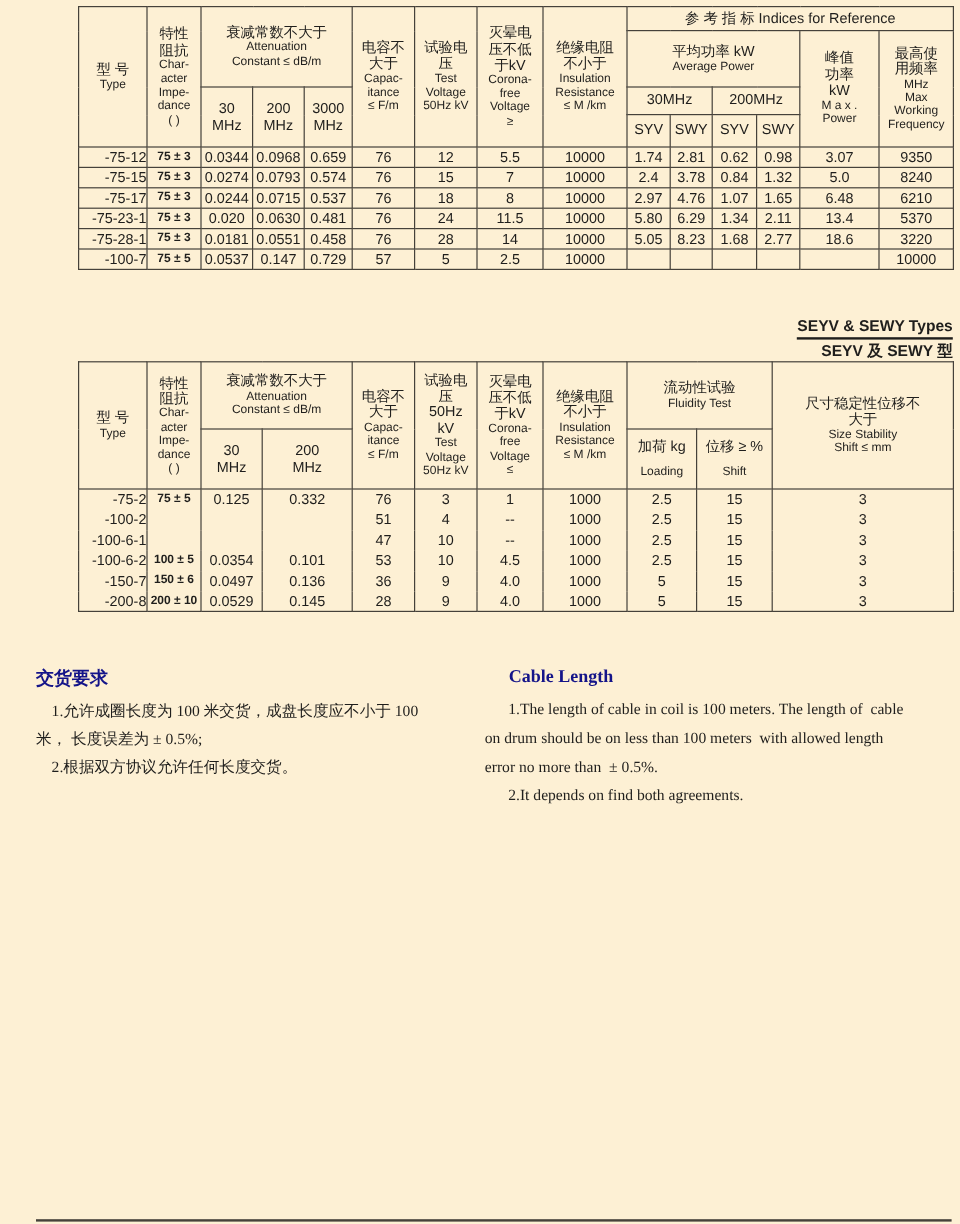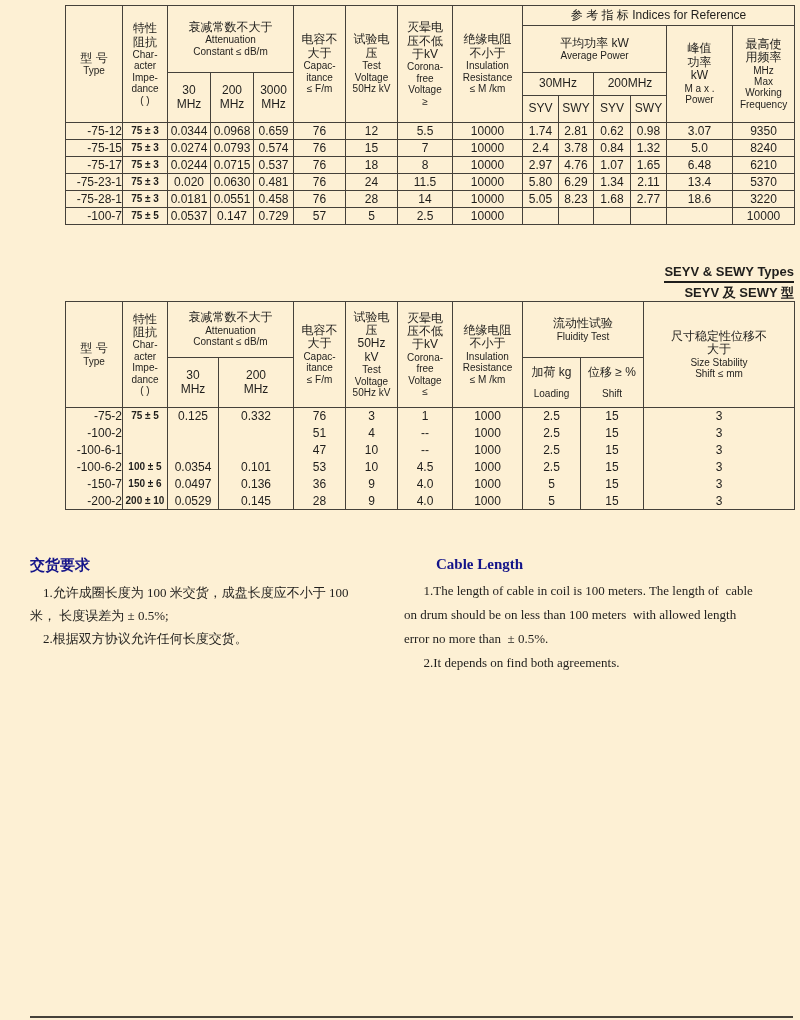--- a/index.html
+++ b/index.html
@@ -53,21 +53,21 @@
   }
   .caption .underlined{display:inline-block;border-bottom:2px solid var(--text,#1f1e1c);padding-bottom:0px;}
   .note{position:absolute;font-size:13px;font-family:Liberation Serif, serif;}
   .note-zh{left:30px;top:556px;width:372px;}
   .note-en{left:404px;top:556px;width:382px;}
   .note h3{
     margin:0 0 6px 0;
     font-size:15px;
     color:var(--heading,#141489);
   }
-  .note-en h3{margin-left:32px;}
+  .note-en h3{margin-left:20px;}
   .note .body{white-space:pre-wrap;line-height:23px;}
   .note-en .body{line-height:24px;}
   .bottom-rule{
     position:absolute;left:30px;top:1016px;
     width:763px;height:2px;
     background:var(--table_line,#45413a);
   }
   colgroup col{padding:0;}
 </style>
 </head>
@@ -470,21 +470,21 @@
           <td>0.136</td>
           <td>36</td>
           <td>9</td>
           <td>4.0</td>
           <td>1000</td>
           <td>5</td>
           <td>15</td>
           <td>3</td>
         </tr>
         <tr>
-          <td>-200-2</td>
+          <td>-200-8</td>
           <td>200 ± 10</td>
           <td>0.0529</td>
           <td>0.145</td>
           <td>28</td>
           <td>9</td>
           <td>4.0</td>
           <td>1000</td>
           <td>5</td>
           <td>15</td>
           <td>3</td>

